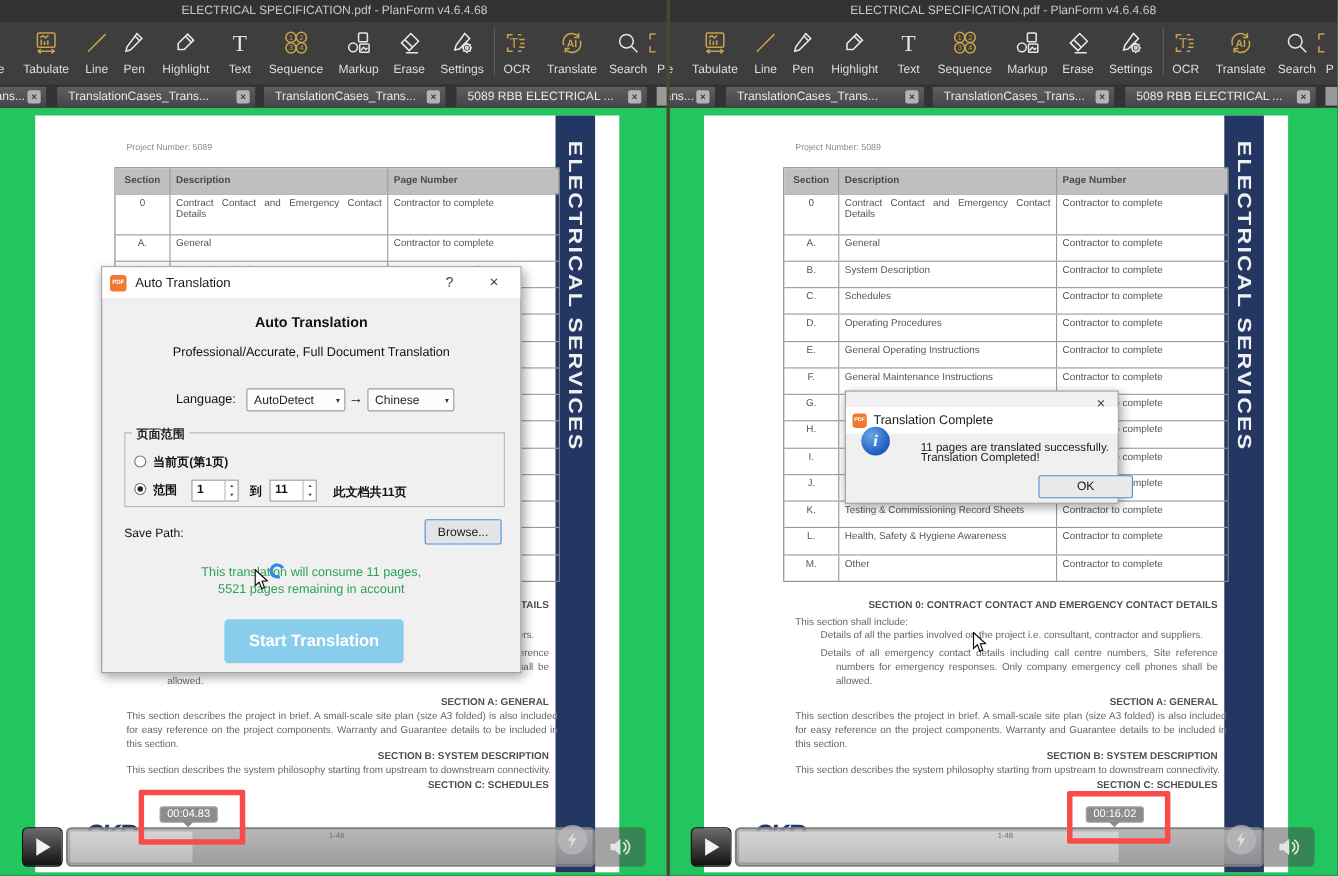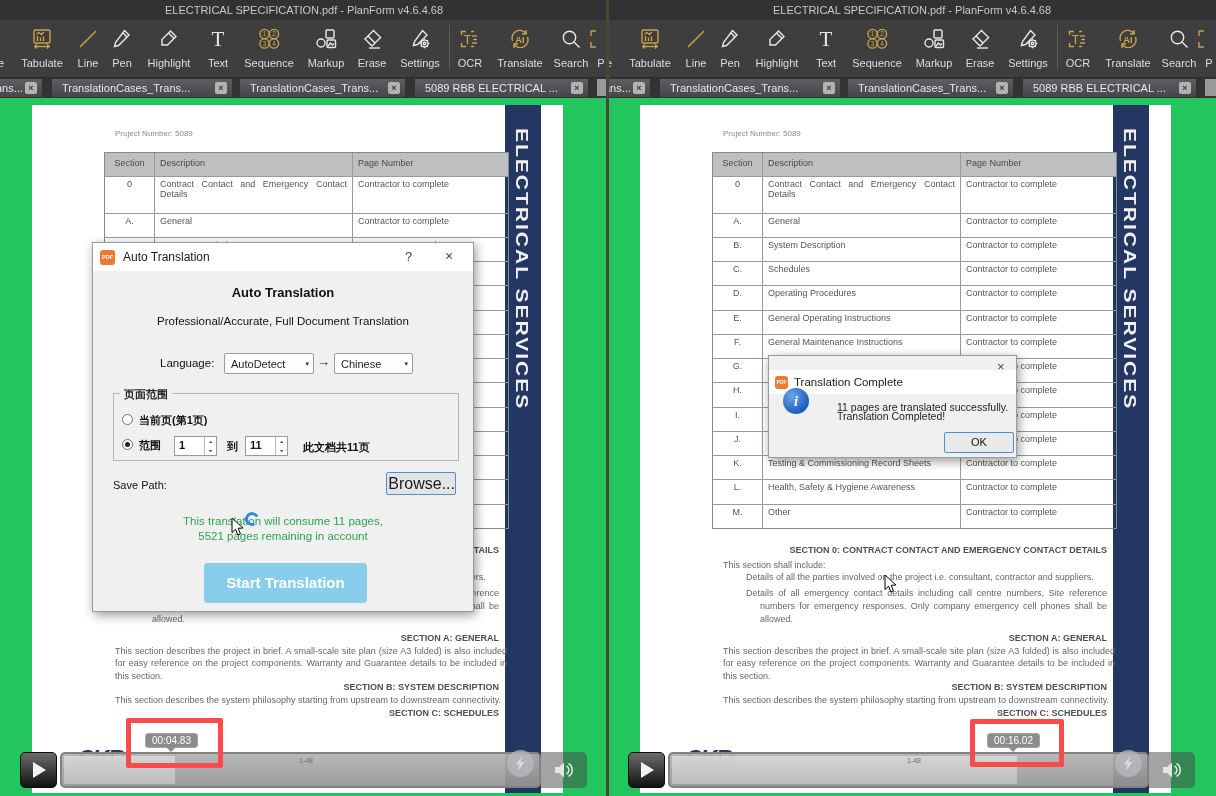--- a/index.html
+++ b/index.html
@@ -26,21 +26,21 @@
     transform:scaleX(.82);transform-origin:center;}
   .projnum{position:absolute;left:83px;top:24px;font-size:8px;color:#8a8a8a;}
   .dtable{position:absolute;left:72px;top:47px;width:403px;border:1px solid #888;}
   .trow{display:flex;border-top:1px solid #999;}
   .trow:first-child{border-top:none;}
   .tcell{font-size:9px;color:#555;padding:2px 5px 0 5px;box-sizing:border-box;overflow:hidden;}
   .c0{width:50px;text-align:center;border-right:1px solid #999;}
   .c1{width:198px;border-right:1px solid #999;text-align:justify;}
   .c2{width:155px;}
   .thead{background:#bfbfbf;}
-  .thead .tcell{font-weight:normal;color:#4a4a4a;padding-top:5px;}
+  .thead .tcell{font-weight:bold;color:#4a4a4a;padding-top:5px;}
   .sectxt{position:absolute;left:83px;width:384px;box-sizing:border-box;line-height:12.4px;font-size:9px;color:#666;}
   .sectxt.h{font-weight:bold;color:#4f4f4f;text-align:right;}
   .sectxt.b{padding-left:37px;text-indent:-14px;text-align:justify;line-height:13px;}
   .sectxt.b1{padding-left:23px;text-indent:0;}
   .sectxt.p{text-align:justify;width:392px;}
   .ckr{position:absolute;font-weight:bold;font-style:italic;font-size:24px;color:#20386b;letter-spacing:-2px;}
   
   .playbtn{width:37px;height:36px;border-radius:5px;background:linear-gradient(#6b6b6b,#111111);
     border:1px solid #0a0a0a;box-sizing:border-box;display:flex;align-items:center;justify-content:center;}
   .ptrack{height:36px;background:linear-gradient(rgba(178,178,178,.92),rgba(148,148,148,.92));
@@ -73,21 +73,21 @@
   .radio.on::after{content:"";position:absolute;left:2px;top:2px;width:5px;height:5px;border-radius:50%;background:#222;}
   .rlabel{position:absolute;font-size:11px;color:#111;white-space:nowrap;}
   .spin{position:absolute;background:#fff;border:1px solid #999;box-sizing:border-box;font-size:11px;color:#111;}
   .spin .sval{position:absolute;left:4px;top:2px;}
   .spin .sarr{position:absolute;right:0;top:0;bottom:0;width:11px;border-left:1px solid #bbb;
     display:flex;flex-direction:column;align-items:center;justify-content:space-around;}
   .spin .sarr span{font-size:7px;color:#444;line-height:7px;transform:scale(.8,.55);}
   .tinput{position:absolute;background:#fff;border:1px solid #999;box-sizing:border-box;
     font-size:10.3px;color:#111;padding:4px 0 0 3px;white-space:nowrap;overflow:hidden;}
   .btn-browse{position:absolute;background:#e4e4e6;border:1px solid #4a90d9;border-radius:2px;
-    box-sizing:border-box;font-size:16px;color:#1a1a1a;text-align:right;}
+    box-sizing:border-box;font-size:11px;color:#1a1a1a;text-align:center;}
   .greentx{position:absolute;width:100%;text-align:center;font-size:11.5px;color:#2ba356;}
   .startbtn{position:absolute;background:#88ceec;border-radius:4px;color:#ffffff;font-weight:bold;
     font-size:15px;text-align:center;}
   .infoc{position:absolute;width:26px;height:26px;border-radius:50%;
     background:radial-gradient(circle at 9px 8px,#6aa8e8,#1d5cc0 70%);color:#fff;font-weight:bold;
     font-size:15px;text-align:center;line-height:26px;font-family:"Liberation Serif",serif;font-style:italic;}
   .okbtn{position:absolute;background:#e9e9e9;border:1px solid #4a90d9;border-radius:2px;
     font-size:11px;color:#111;text-align:center;box-sizing:border-box;}
   .dlgline{position:absolute;font-size:10.5px;color:#1c1c1c;white-space:nowrap;}
   .divider{position:absolute;left:606px;top:0;width:3px;height:796px;background:#4d4732;z-index:40;}
@@ -734,21 +734,21 @@
       <div class="abs redbox" style="left: 362px; top: 719px; width: 94px; height: 48px; z-index: 30;"></div>
       <div class="abs dlg" style="left: 160px; top: 355px; width: 249px; height: 103px; z-index: 20;">
         <div class="dlg-title" style="height: 24px; padding-left: 6px; margin-top: 14px;">
           <div class="pdficon" style="width: 13px; height: 13px; font-size: 5px;">PDF</div>
           <div class="dlg-tname" style="margin-left: 6px; font-size: 11.5px;">Translation Complete</div>
         </div>
         <div class="dlg-x" style="left: 228px; top: 3px; font-size: 13px;">×</div>
         <div class="infoc" style="left: 14px; top: 32px;">i</div>
         <div class="dlgline" style="left: 68px; top: 30px; margin-top: 24px;">Translation Completed!</div>
         <div class="dlgline" style="left: 68px; top: 45px;">11 pages are translated successfully.</div>
-        <div class="okbtn" style="left: 175px; top: 76px; width: 70px; height: 21px; line-height: 19px;">OK</div>
+        <div class="okbtn" style="left: 175px; top: 76px; width: 86px; height: 21px; line-height: 19px;">OK</div>
       </div>
       <div class="abs" style="left: 276px; top: 574px; z-index: 36;"><svg width="13" height="20" viewBox="0 0 13 20">
           <path d="M1 1 L1 15.5 L4.6 12.2 L6.8 18 L9.4 17 L7.2 11.3 L12 11 Z" fill="#ffffff" stroke="#000" stroke-width="1"></path>
         </svg></div>
     </div>
   </div>
 
 <div class="divider"></div>
 
 </body></html>

